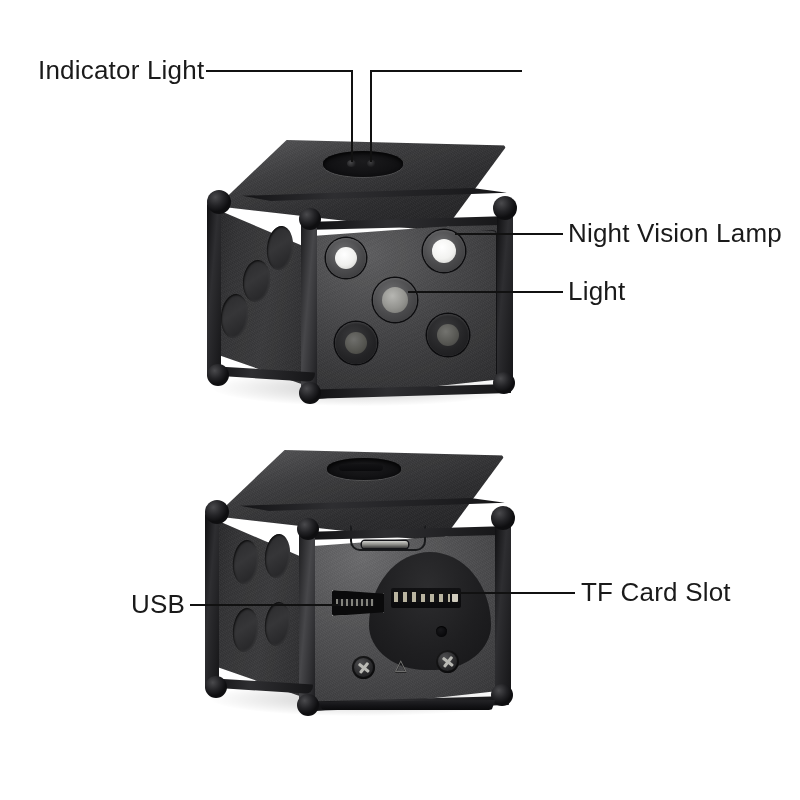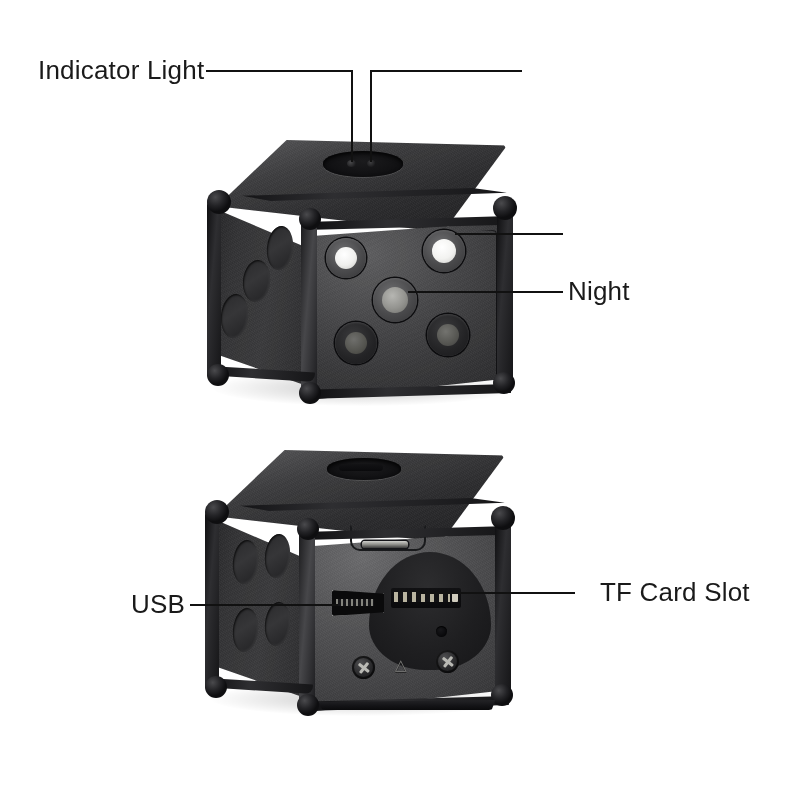--- a/index.html
+++ b/index.html
@@ -342,20 +342,21 @@
 
   <div class="leader h" style="left:408px;top:291px;width:155px;"></div>
 
   <div class="leader h" style="left:190px;top:604px;width:148px;"></div>
 
   <div class="leader h" style="left:420px;top:592px;width:155px;"></div>
 
   <div class="label" style="left:38px;top:57px;text-align:center;">Indicator Light</div>
 
 
-
-  <div class="label" style="left:568px;top:278px;">Night</div>
+  <div class="label" style="left:568px;top:220px;">Night Vision Lamp</div>
+
+  <div class="label" style="left:568px;top:278px;">Light</div>
 
   <div class="label" style="left:131px;top:591px;">USB</div>
 
-  <div class="label" style="left:581px;top:579px;margin-left:19px;">TF Card Slot</div>
+  <div class="label" style="left:581px;top:579px;">TF Card Slot</div>
 
 </div>
 
 </body></html>

